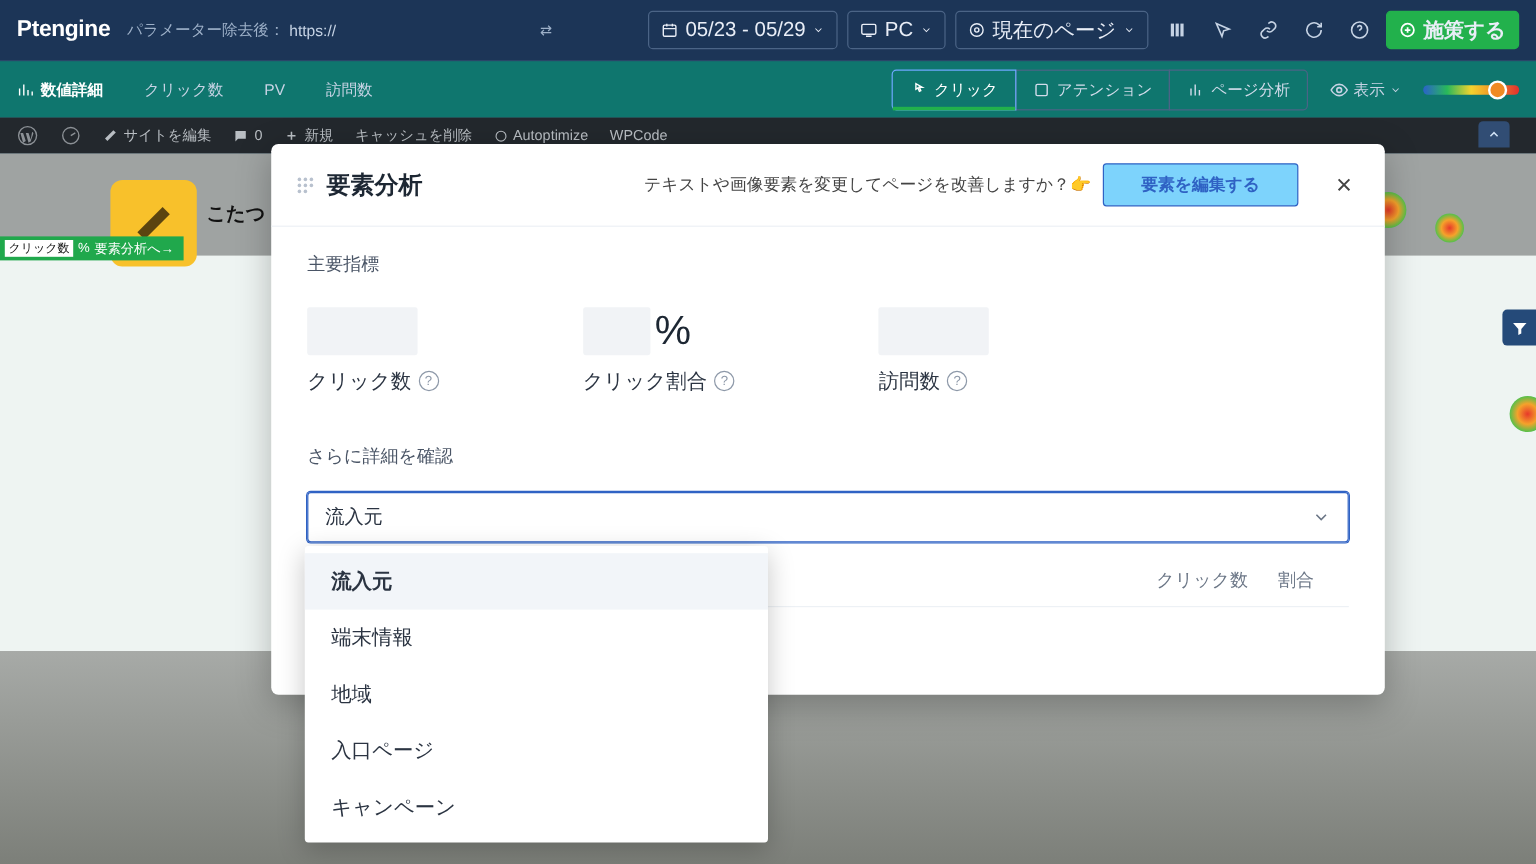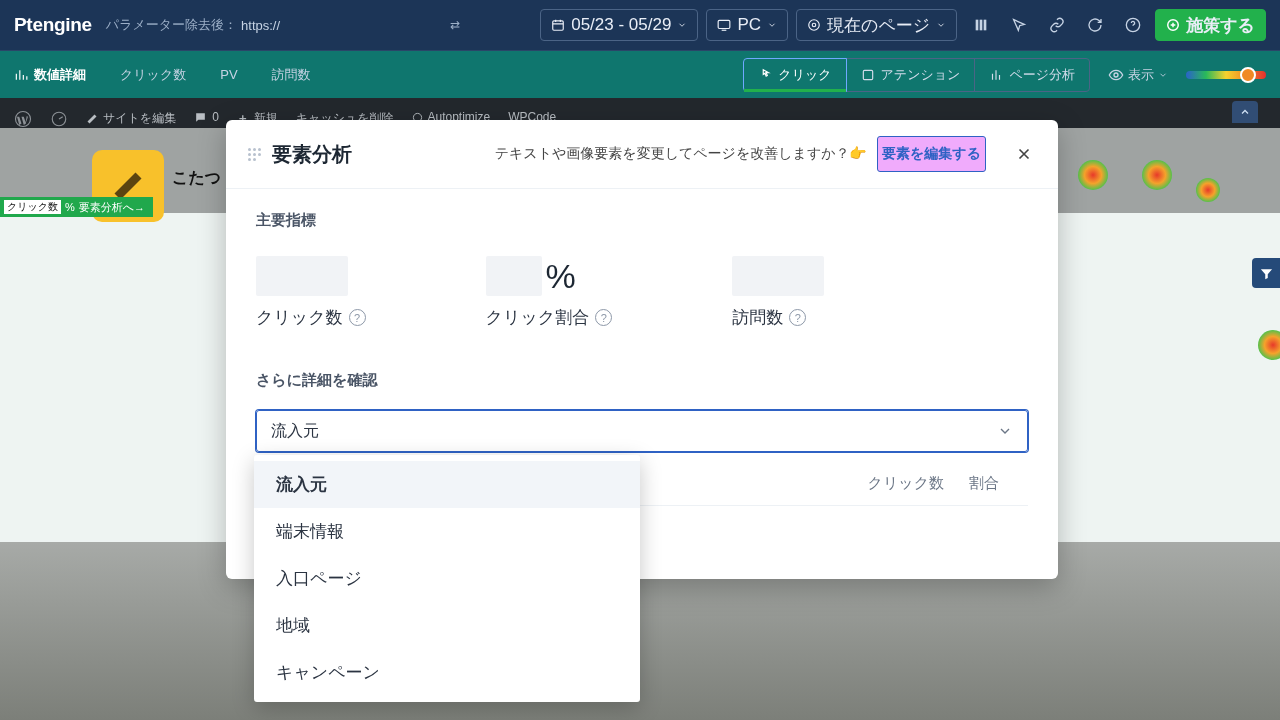--- a/index.html
+++ b/index.html
@@ -27,47 +27,47 @@
 .tab-btn:first-child { border-radius: 4px 0 0 4px; }
 .tab-btn:last-child { border-radius: 0 4px 4px 0; }
 .tab-btn + .tab-btn { margin-left: -1px; }
 .tab-btn.active { border-color: #6fa8ff; color: #fff; position: relative; }
 .tab-btn.active::after { content:""; position:absolute; left:0; right:0; bottom:-1px; height:3px; background:#22b14c; }
 .display-toggle { margin-left: 18px; display:flex; align-items:center; gap:4px; font-size:13px; cursor:pointer; }
 .heat-legend { width: 80px; height: 8px; border-radius: 4px; margin-left: 18px; background: linear-gradient(90deg,#2a62c9,#29b95a,#f4d22e,#f08a24,#e22f2f); position: relative; }
 .heat-legend::after { content:""; position:absolute; width:12px; height:12px; border-radius:50%; background:#f08a24; border:2px solid #fff; top:-4px; left:54px; }
 
 
-.wpstrip { height: 30px; background: #23282d; display: flex; align-items: flex-start; padding: 12px 14px; color: #b9bec3; font-size: 12px; gap: 18px; position:relative; }
+.wpstrip { height: 30px; background: #23282d; display: flex; align-items: center; padding: 12px 14px; color: #b9bec3; font-size: 12px; gap: 18px; position:relative; }
 .wpstrip .wpicon { width:18px; height:18px; opacity:0.7; }
 .wpstrip-item { display:flex; align-items:center; gap:5px; }
 .wpstrip-collapse { position:absolute; right:22px; top:3px; width:26px; height:22px; background:#314d74; border-radius:4px 4px 0 0; display:flex; align-items:center; justify-content:center; }
 
 
 .page-bg { position: absolute; top: 128px; left: 0; right: 0; bottom: 0; background: linear-gradient(#eef4f2 0%, #eef4f2 70%, #a7aaa7 70%, #7c7f79 100%); overflow:hidden; }
 .overlay-dim { position:absolute; top:128px; left:0; right:0; height:85px; background:rgba(0,0,0,0.33); }
 .click-badge { position:absolute; top:197px; left:0; height:20px; background:#20a84c; color:#fff; font-size:11px; display:flex; align-items:center; padding:0 8px 0 4px; gap:4px; z-index: 5; }
 .click-badge .box { background:#fff; color:#111; padding:0 3px; font-size:10px; }
 .filter-btn { position:absolute; top:258px; right:0; width:28px; height:30px; background:#254a79; border-radius:4px 0 0 4px; display:flex; align-items:center; justify-content:center; z-index:5; }
 .heatspot { position:absolute; width:30px; height:30px; border-radius:50%; background: radial-gradient(circle, #e7392a 0%, #f5a22b 40%, #59c04a 70%, rgba(41,92,200,0.4) 100%); }
 .banner-card { position:absolute; top:150px; left:92px; width:72px; height:72px; background:#f8c12b; border-radius:10px; display:flex; align-items:center; justify-content:center; }
 .banner-title { position:absolute; top:168px; left:172px; font-size:16px; font-weight:700; color:#111; }
 
 
-.modal { position:absolute; top:120px; left:226px; width:832px; background:#fff; border-radius:6px; box-shadow:0 8px 28px rgba(0,0,0,0.25); z-index:10; padding-bottom:28px; }
+.modal { position:absolute; top:120px; left:226px; width:928px; background:#fff; border-radius:6px; box-shadow:0 8px 28px rgba(0,0,0,0.25); z-index:10; padding-bottom:28px; }
 .modal-head { display:flex; align-items:center; padding:16px 22px; border-bottom:1px solid #edf1f5; }
 .drag-handle { width:14px; display:flex; flex-wrap:wrap; gap:2px; margin-right:10px; }
 .drag-handle span { width:3px; height:3px; background:#b8c1ce; border-radius:50%; }
 .modal-title { font-size:20px; font-weight:700; color:#1d2733; }
 .modal-head-spacer { flex:1; }
 .modal-prompt { font-size:14px; color:#444; margin-right:10px; }
-.edit-btn { border:1px solid #2f62c4; color:#2f62c4; background:#f0abfc; padding:8px 4px; border-radius:3px; font-size:14px; font-weight:600; cursor:pointer; }
+.edit-btn { border:1px solid #2f62c4; color:#2f62c4; background:#7dd3fc; padding:8px 31px; border-radius:3px; font-size:14px; font-weight:600; cursor:pointer; }
 .close-btn { margin-left:26px; width:24px; height:24px; display:flex; align-items:center; justify-content:center; cursor:pointer; color:#444; }
 .modal-body { padding: 22px 30px 0; color:#2b3442; }
-.section-label { font-size:15px; color:#4a5566; font-weight:700; margin-bottom: 20px; }
+.section-label { font-size:15px; color:#4a5566; font-weight:400; margin-bottom: 20px; }
 .metrics { display:flex; gap:120px; margin-bottom:42px; }
 .metric { display:flex; flex-direction:column; gap:10px; }
 .metric-value { font-size:34px; font-weight:400; color:#1d2733; height:46px; display:flex; align-items:flex-end; }
 .metric-value .blank { background:#f1f3f6; width:92px; height:40px; border-radius:2px; }
 .metric-value .blank-sm { background:#f1f3f6; width:56px; height:40px; border-radius:2px; margin-right:4px; }
 .metric-label { font-size:17px; color:#2b3442; display:flex; align-items:center; gap:6px; }
 .q { width:17px; height:17px; border:1px solid #8d98a8; border-radius:50%; display:flex; align-items:center; justify-content:center; font-size:11px; color:#8d98a8; }
 .selects-row { display:flex; gap:12px; margin-bottom:18px; }
 .select { flex:1; height:42px; border:1px solid #c4cdd9; border-radius:3px; display:flex; align-items:center; padding:0 14px; font-size:16px; color:#2b3442; cursor:pointer; justify-content:space-between; }
 .select.open { border-color:#2f62c4; box-shadow:0 0 0 1px #2f62c4; }
@@ -343,16 +343,16 @@
       <div class="col-a"></div>
       <div class="col-b"></div>
       <div class="col-c">%</div>
     </div>
   </div>
 </div>
 
 <div class="popover">
   <div class="pop-item sel">流入元</div>
   <div class="pop-item">端末情報</div>
+  <div class="pop-item">地域</div>
   <div class="pop-item">入口ページ</div>
-  <div class="pop-item">地域</div>
   <div class="pop-item">キャンペーン</div>
 </div>
 
 </body></html>

